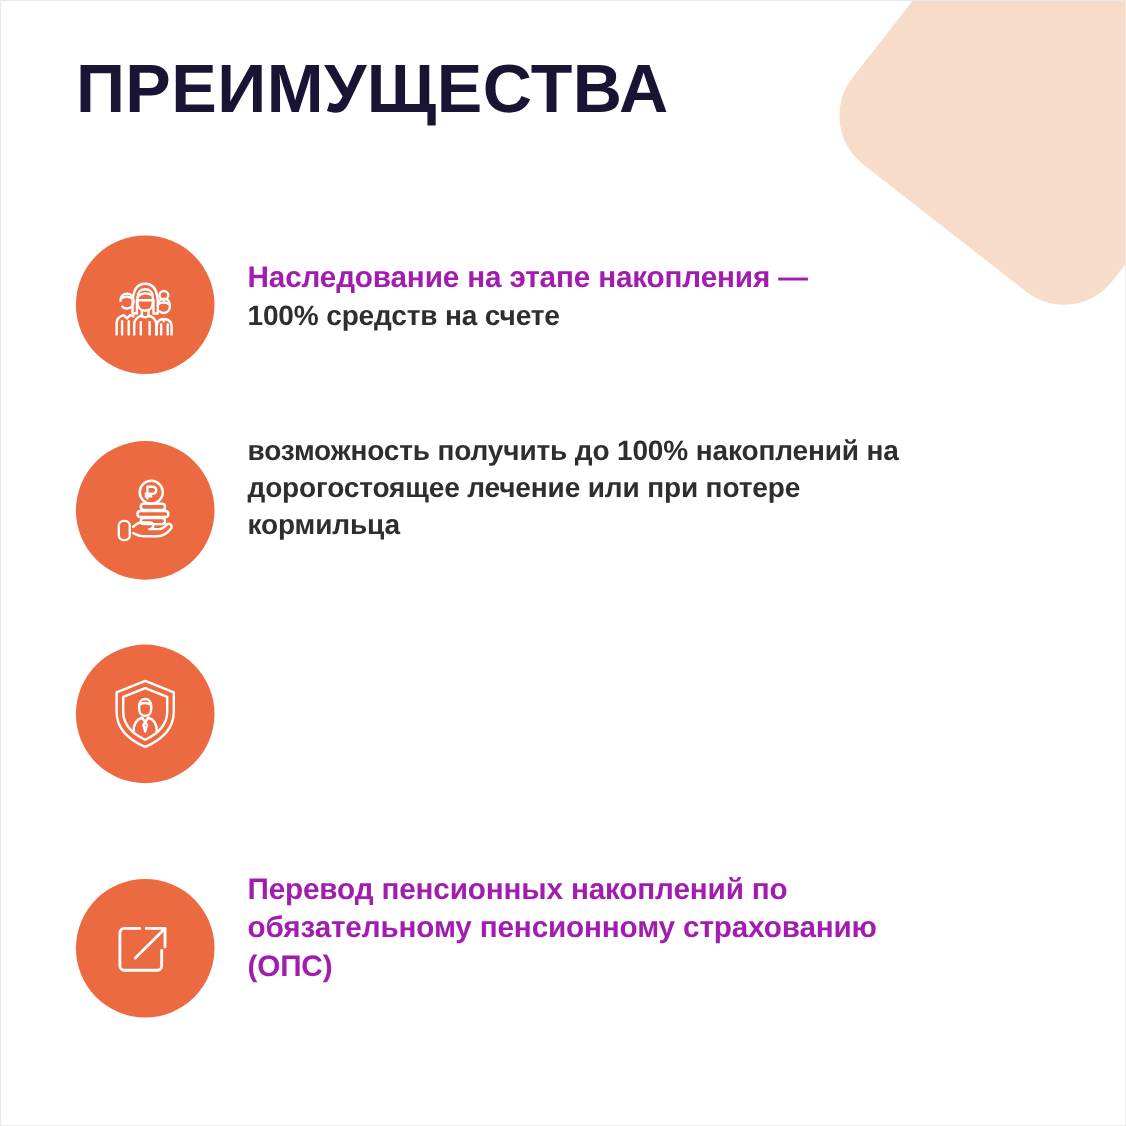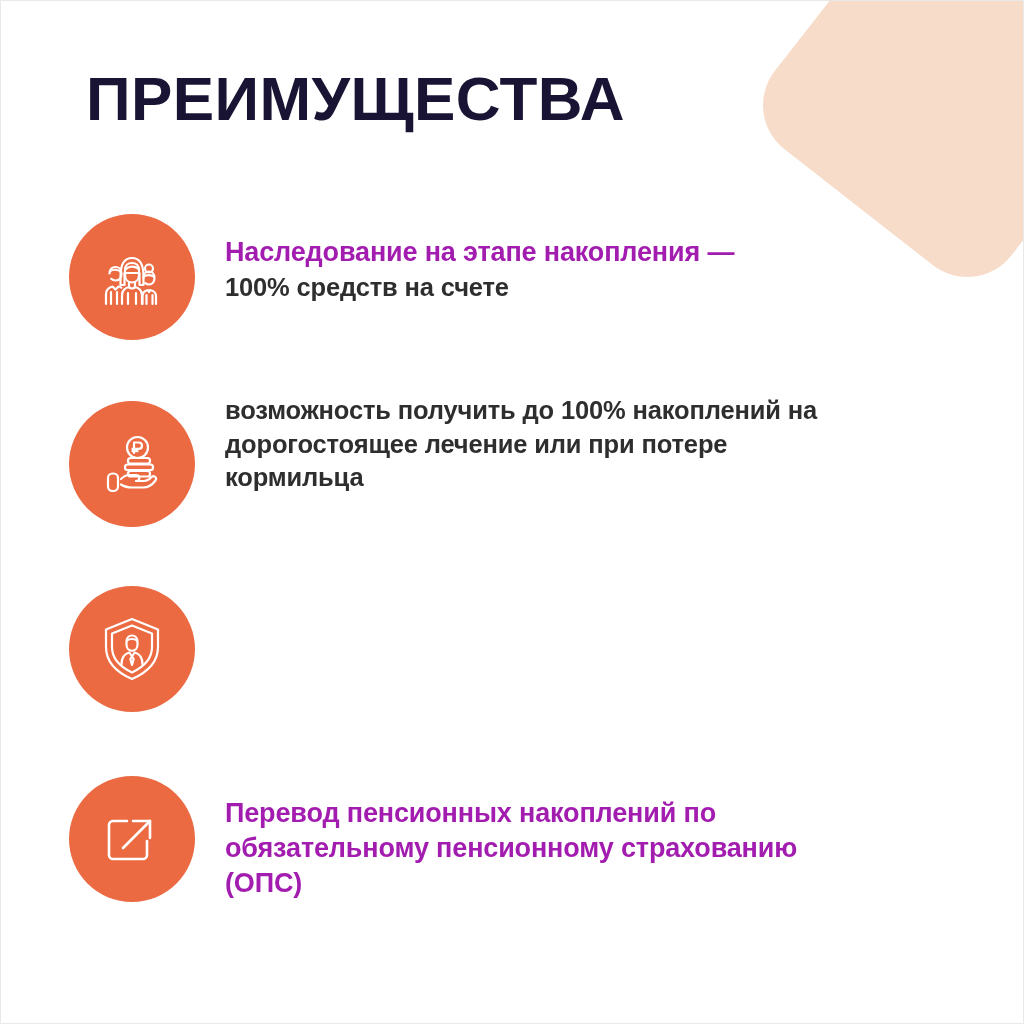--- a/index.html
+++ b/index.html
@@ -31,21 +31,21 @@
     transform: rotate(38deg);
     transform-origin: center center;
     pointer-events: none;
   }
 
   
   #page-title {
     position: absolute;
     left: 68px;
     top: 50px;
-    margin: 17px;
+    margin: 0;
     font-size: 62px;
     line-height: 1.0;
     font-weight: 700;
     letter-spacing: 0.4px;
     color: #191334;
     font-family: "Liberation Sans", "DejaVu Sans", sans-serif;
     white-space: nowrap;
   }
 
   
@@ -58,21 +58,21 @@
   .benefit-row {
     display: flex;
     align-items: flex-start;
     position: absolute;
     left: 0;
     width: 890px;
   }
   .benefit-row[data-row="0"] { top: 0px; }
   .benefit-row[data-row="1"] { top: 187px; }
   .benefit-row[data-row="2"] { top: 372px; }
-  .benefit-row[data-row="3"] { top: 562px; align-items: flex-end; }
+  .benefit-row[data-row="3"] { top: 585px; }
 
   .benefit-icon {
     flex: 0 0 auto;
     width: 126px;
     height: 126px;
     border-radius: 50%;
     background: #ec6a42;
     display: flex;
     align-items: center;
     justify-content: center;

